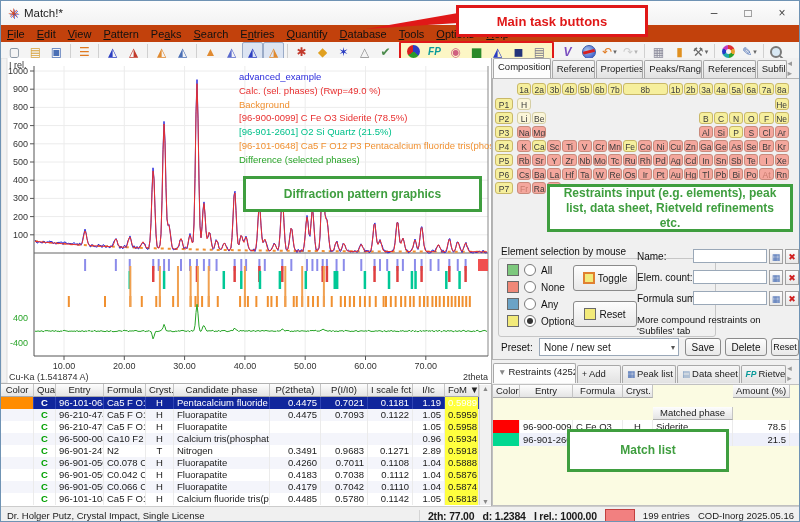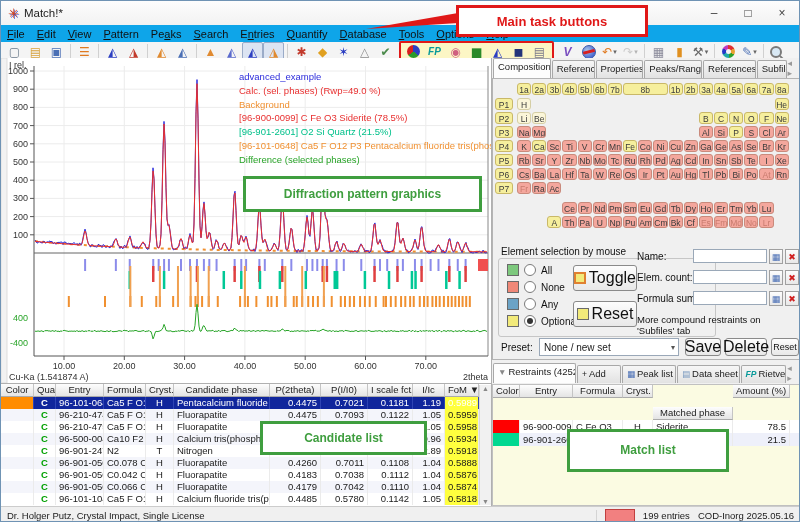--- a/index.html
+++ b/index.html
@@ -5,21 +5,21 @@
   html,body{margin:0;padding:0;background:#d8d8d8;font-family:"Liberation Sans","DejaVu Sans",sans-serif;}
   #app{position:relative;width:800px;height:522px;background:#f0f0f0;border:1px solid #6f93b4;box-sizing:border-box;overflow:hidden;font-size:11px;color:#1a1a1a;}
   .abs{position:absolute;}
   
   #titlebar{left:0;top:0;width:100%;height:24px;background:linear-gradient(#fdfdfd,#f2f2f2);display:flex;align-items:center;}
   #app-icon{margin:0 5px 0 7px;font-size:13px;color:#d84315;text-shadow:1px 1px 0 #2c3fc2;}
   #win-title{font-size:11.5px;color:#222;}
   #win-controls{margin-left:auto;display:flex;height:100%;}
   .win-btn{width:34px;height:100%;display:flex;align-items:center;justify-content:center;color:#444;font-size:12px;}
   
-  #menubar{left:0;top:24px;width:100%;height:17px;background:#0ea5e9;display:flex;align-items:center;border-bottom:1px solid #e3e3e3;}
+  #menubar{left:0;top:24px;width:100%;height:17px;background:#c2410c;display:flex;align-items:center;border-bottom:1px solid #e3e3e3;}
   .menu-item{padding:1px 6px;font-size:11px;color:#111;}
   .menu-item u{text-decoration:underline;}
   
   #toolbar{left:0;top:41px;width:100%;height:17px;height:20px;background:#f4f4f4;display:flex;align-items:center;padding:0 3px;border-bottom:1px solid #cfcfcf;box-sizing:border-box;}
   .tb-btn{min-width:19px;height:18px;display:flex;align-items:center;justify-content:center;border:1px solid transparent;border-radius:2px;font-size:12px;line-height:1;}
   .tb-btn.pressed{background:#dce4f2;border-color:#9aabc8;}
   .tb-btn.disabled{opacity:.45;}
   .tb-sep{width:1px;height:15px;background:#d0d0d0;margin:0 3px;}
   .task-group{display:flex;align-items:center;background:#fcf6c5;border:2px solid #e01818;border-radius:2px;padding:0 2px;margin:0 3px;height:21px;box-sizing:border-box;}
   .tb-caret{font-size:7px;color:#666;margin-left:1px;}
@@ -45,21 +45,21 @@
   .pt-cell{position:absolute;height:12px;border-radius:3px;font-size:8.5px;line-height:12px;text-align:center;color:#3a3a3a;border:1px solid #b9a15e;box-sizing:border-box;overflow:hidden;}
   .pt-y{background:#f6ef9d;border-color:#c9b868;}
   .pt-s{background:#f4a79d;border-color:#c98a7c;}
   .pt-p{background:#fbf6d9;border-color:#d5ceA5;}
   .pt-dim{color:#c87b6e;}
   
   .groupbox{border:1px solid #c6c6c6;border-radius:3px;background:#f0f0f0;}
   .swatch{display:inline-block;width:12px;height:12px;border:1px solid #6a6a6a;box-sizing:border-box;vertical-align:middle;}
   .radio{display:inline-block;width:10px;height:10px;border:1px solid #7a7a7a;border-radius:50%;background:#fff;position:relative;vertical-align:middle;}
   .radio.sel:after{content:"";position:absolute;inset:2px;border-radius:50%;background:#333;}
-  .btn{background:linear-gradient(#fdfdfd,#e8e8e8);border:1px solid #8a8a8a;border-radius:3px;font-size:16px;display:flex;align-items:center;justify-content:center;box-sizing:border-box;color:#111;}
+  .btn{background:linear-gradient(#fdfdfd,#e8e8e8);border:1px solid #8a8a8a;border-radius:3px;font-size:10px;display:flex;align-items:center;justify-content:center;box-sizing:border-box;color:#111;}
   .input{background:#fff;border:1px solid #9aa8b8;box-sizing:border-box;}
   .mini-btn{width:14px;height:15px;display:flex;align-items:center;justify-content:center;font-size:9px;border:1px solid #a0a0a0;background:linear-gradient(#fdfdfd,#e8e8e8);box-sizing:border-box;}
   .lbl{font-size:10px;color:#111;}
   
   .tr{display:flex;}
   .th,.td{box-sizing:border-box;overflow:hidden;white-space:nowrap;padding:0 3px;font-size:9.5px;}
   .th{background:linear-gradient(#fdfdfd,#e4e4e4);border-right:1px solid #c4c4c4;border-bottom:1px solid #ababab;text-align:center;color:#222;height:13px;line-height:12px;}
   .td{border-right:1px solid #ebebeb;height:12px;line-height:12px;}
   .num{text-align:right;}
   .ctr{text-align:center;}
@@ -834,27 +834,32 @@
     <div class="abs sbar" style="left:478px;top:1px;width:12px;height:120px;">
       <span>▲</span>
       <span>▼</span>
     </div>
   </div>
 
   <div id="statusbar" class="abs">
     <span style="padding-left:6px;">Dr. Holger Putz, Crystal Impact, Single License</span>
     <div id="status-right">
       <span class="vline"></span>
+      <span class="status-bold">
+        <span>2th:</span> <span>77.00</span>&nbsp;&nbsp;
+        <span>d:</span> <span>1.2384</span>&nbsp;&nbsp;
+        <span>I rel.:</span> <span>1000.00</span>
+      </span>
       <span id="status-swatch" style="display: inline-block; width: 28px; height: 12px; border: 1px solid rgb(192, 64, 64); background: rgb(242, 128, 128);"></span>
       <span>199 entries</span>
       <span>COD-Inorg 2025.05.16</span>
     </div>
   </div>
 
   <div class="abs ann-red" style="left:455px;top:4px;width:186px;height:26px;">Main task buttons</div>
   <svg class="abs" style="left:365px;top:10px;z-index:49;" width="92" height="22">
     <polygon points="92,2 92,12 0,18" fill="#e01818"></polygon>
   </svg>
   <div class="abs ann-green" style="left:242px;top:175px;width:233px;height:30px;">Diffraction pattern graphics</div>
-  <div class="abs ann-green" style="left:259px;top:420px;width:161px;height:28px;">Candidate list</div>
+  <div class="abs ann-green" style="left:546px;top:183px;width:246px;height:48px;padding:0 4px;box-sizing:border-box;">Restraints input (e.g. elements), peak list, data sheet, Rietveld refinements etc.</div>
   <div class="abs ann-green" style="left:566px;top:428px;width:156px;height:37px;">Match list</div>
 
 </div>
 
 </body></html>

